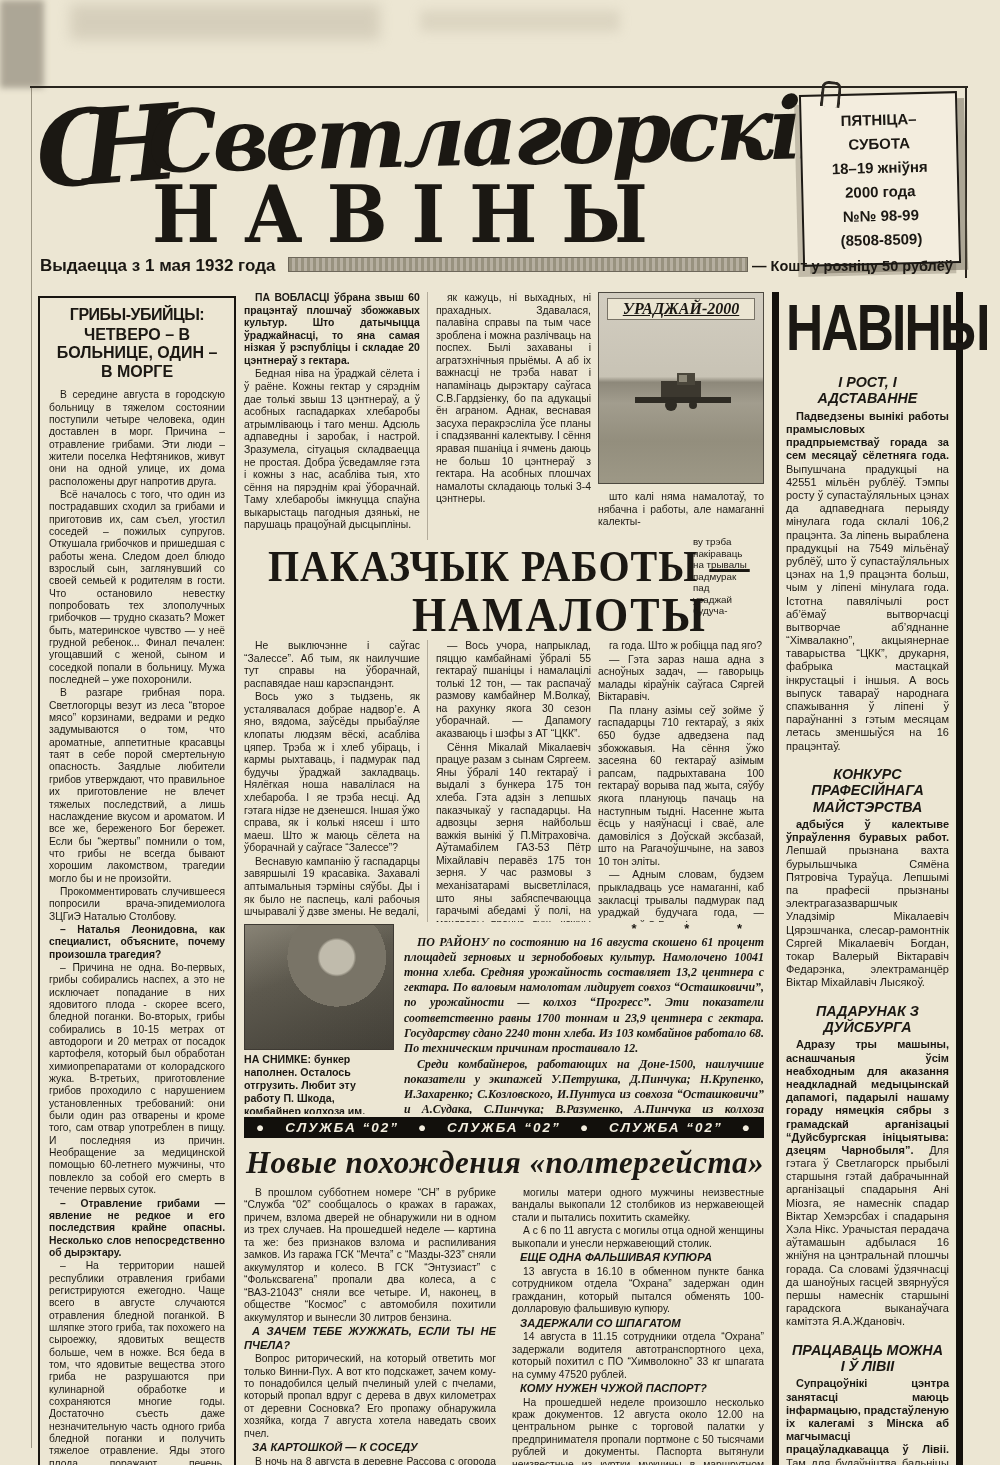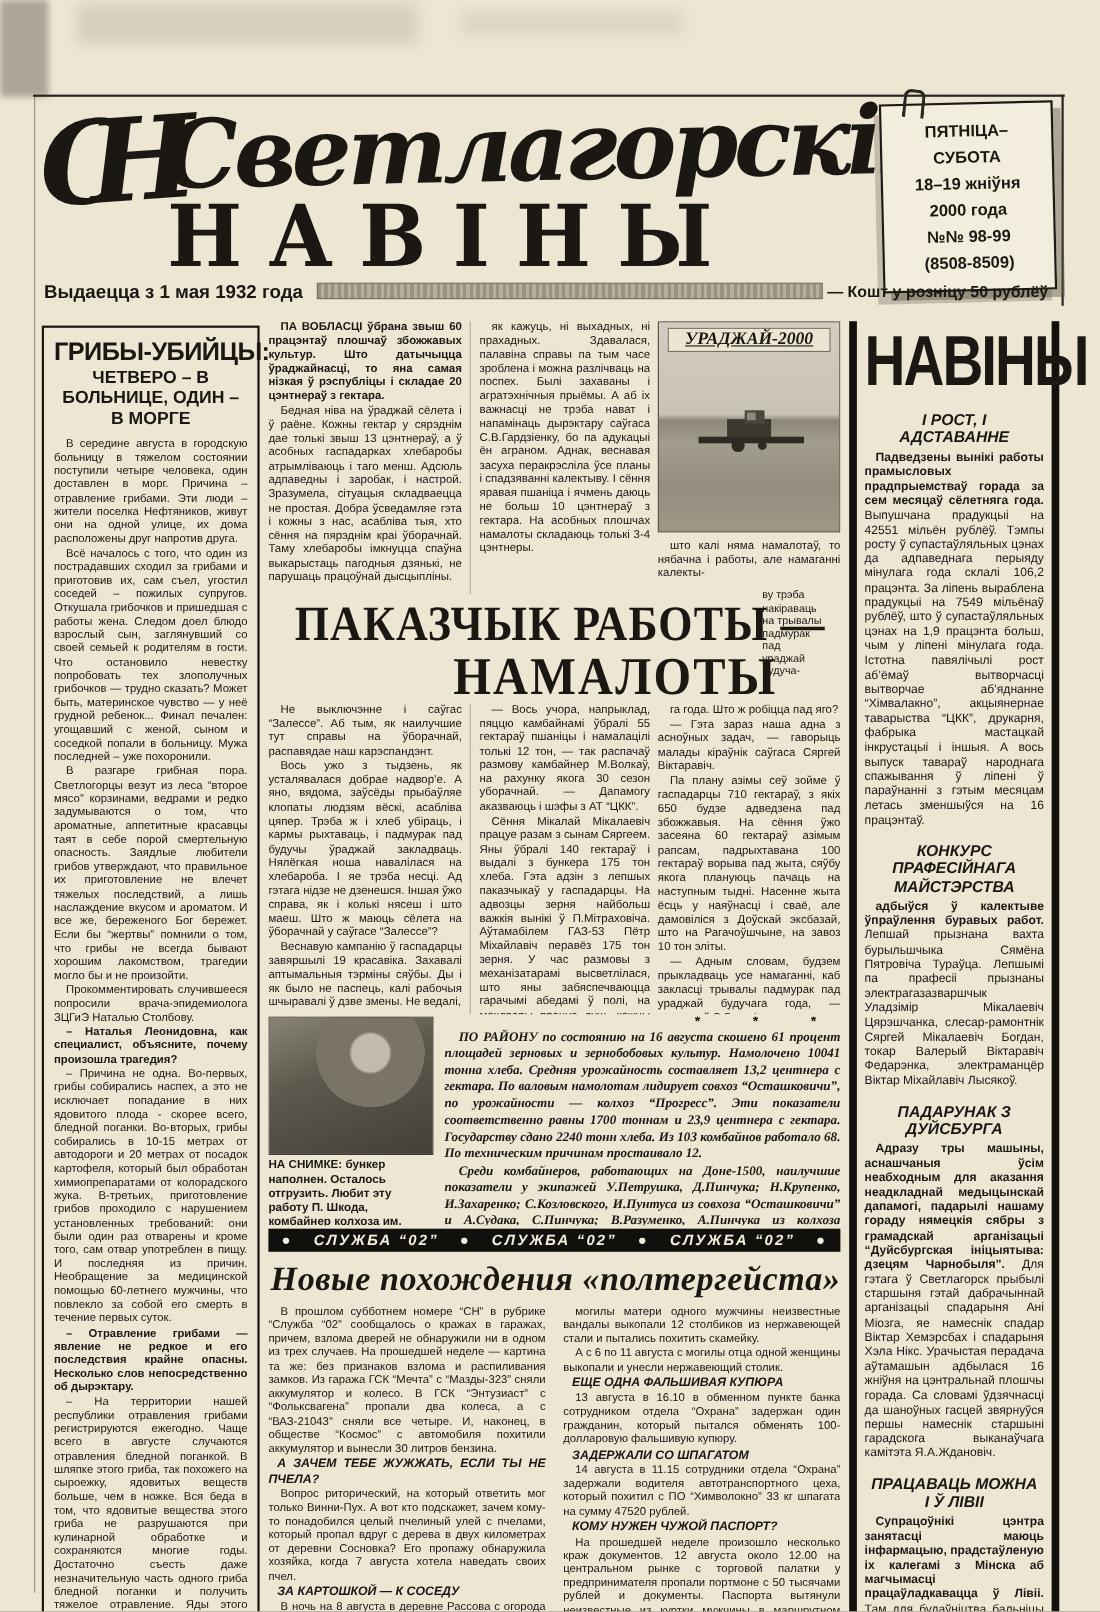--- a/index.html
+++ b/index.html
@@ -30,21 +30,21 @@
              font-weight:bold; font-size:15px; text-align:center; }
   .paperclip { position:absolute; left:20px; top:-15px; width:20px; height:26px; border:3px solid #2b2721; border-bottom:none;
                border-radius:7px 7px 0 0; transform:rotate(7deg); }
   .since { position:absolute; left:40px; top:256px; font-size:17px; font-weight:bold; }
   .graybar { position:absolute; left:288px; top:257px; width:460px; height:15px; border:1px solid #6d675a;
              background:repeating-linear-gradient(90deg,#98927f 0 3px,#b6afa0 3px 6px); }
   .price { position:absolute; left:752px; top:258px; font-size:14.5px; font-weight:bold; white-space:nowrap; }
 
   
   .mush { position:absolute; left:38px; top:296px; width:198px; border:2px solid #181510; padding:6px 9px 8px; }
-  .mush h1 { margin:2px 0 2px; font-size:23px; letter-spacing:-0.5px; text-align:center; font-weight:bold; white-space:nowrap; }
+  .mush h1 { margin:2px 0 2px; font-size:16px; letter-spacing:-0.5px; text-align:center; font-weight:bold; white-space:nowrap; }
   .mush h2 { margin:2px 0 8px; font-size:16px; text-align:center; font-weight:bold; line-height:1.15; }
   .mush p { margin:0 0 1px; font-size:10.3px; line-height:1.2; text-align:justify; text-indent:11px; }
   .mush .bold { font-weight:bold; }
 
   
   .center { position:absolute; left:244px; top:292px; width:520px; }
   .center p { margin:0 0 1px; font-size:10.4px; line-height:1.21; text-align:justify; text-indent:11px; }
   .center .bold { font-weight:bold; }
   .row1 { display:flex; height:248px; overflow:hidden; }
   .colA { width:178px; }

